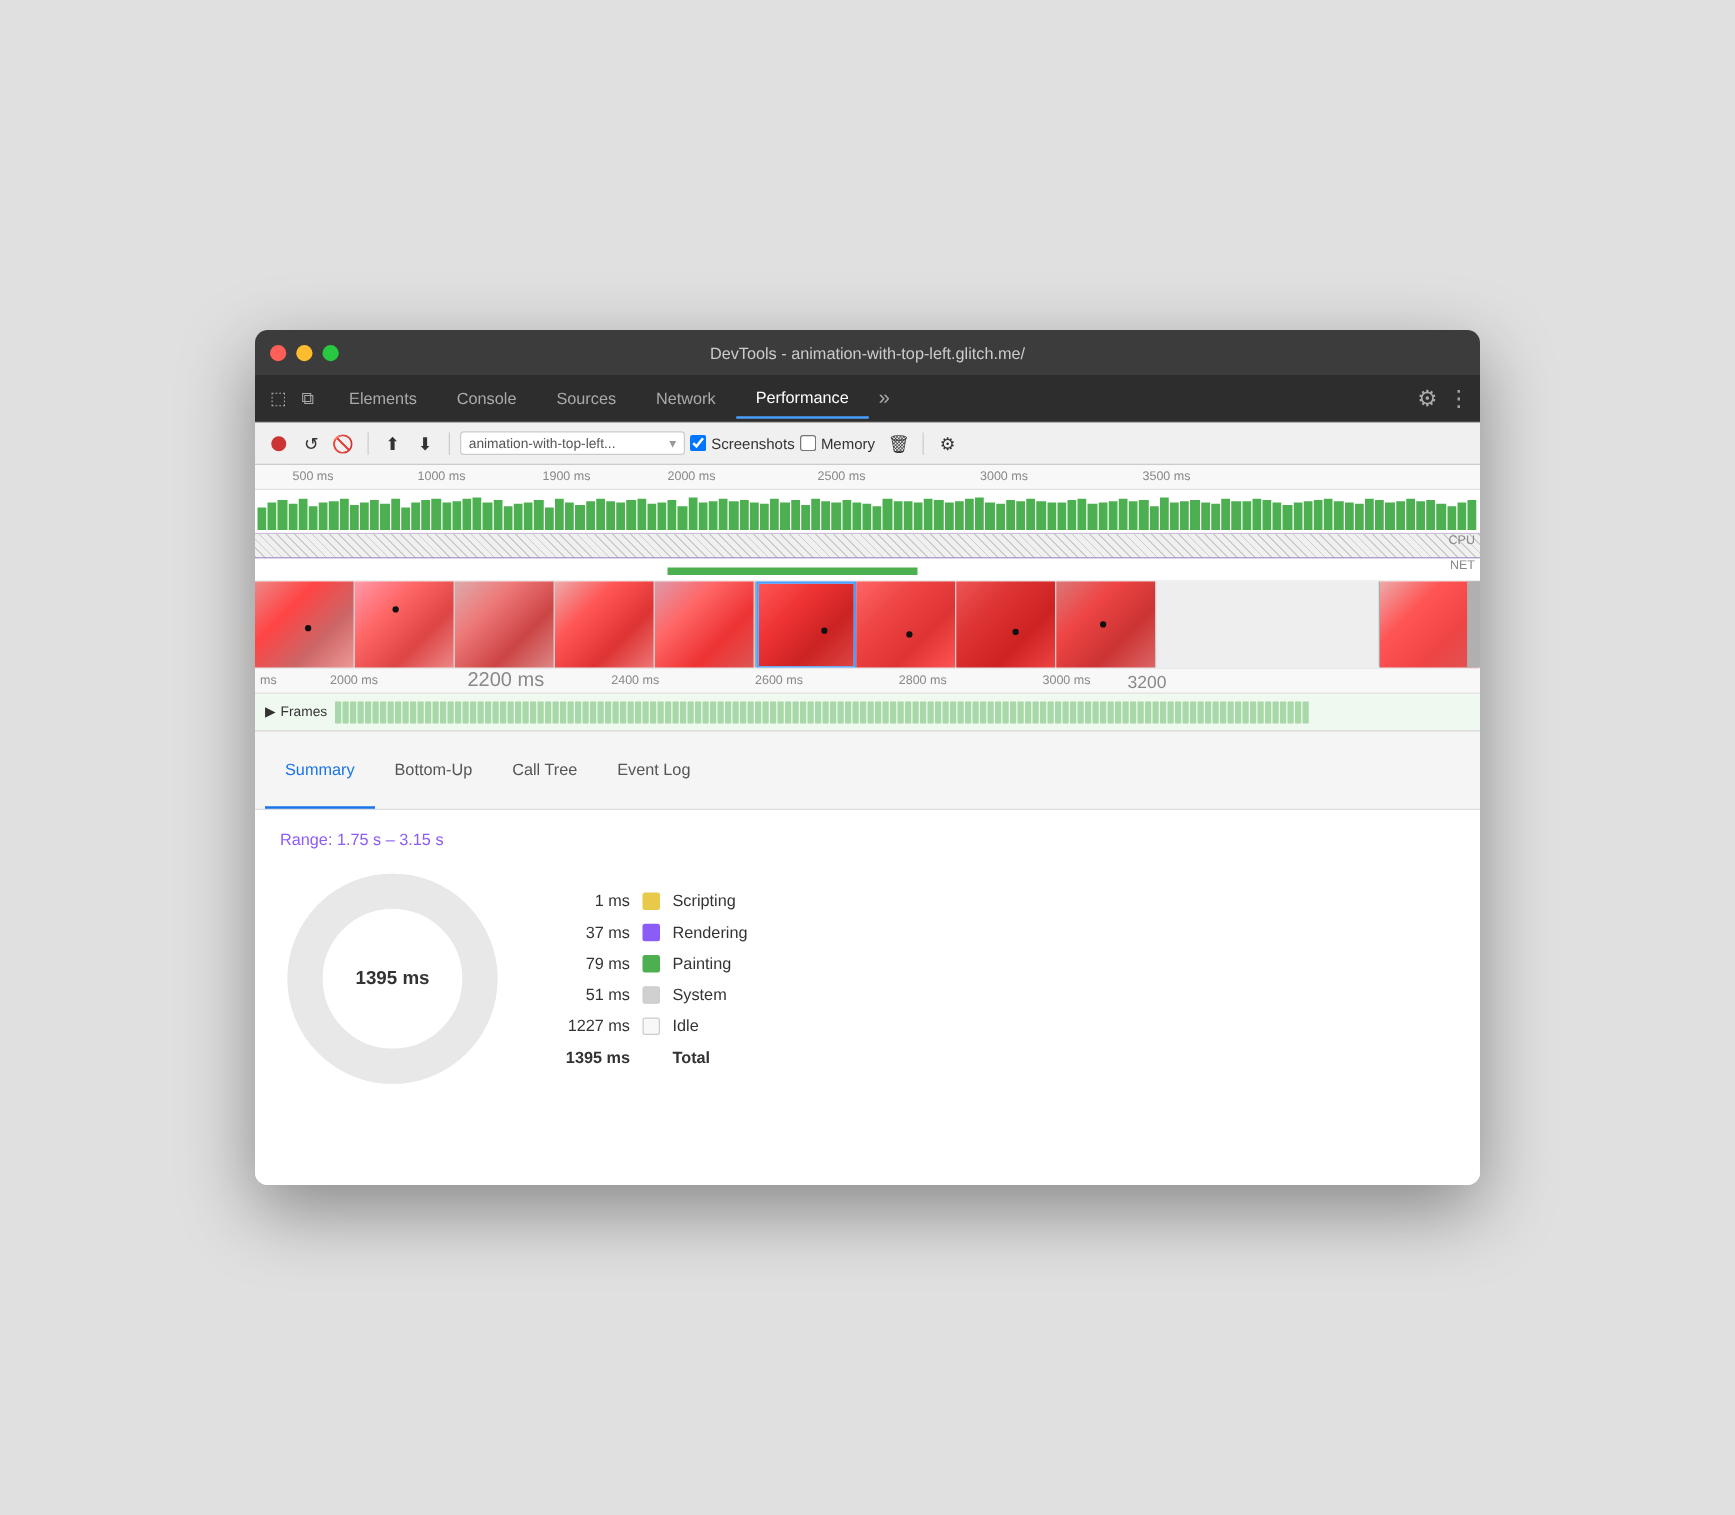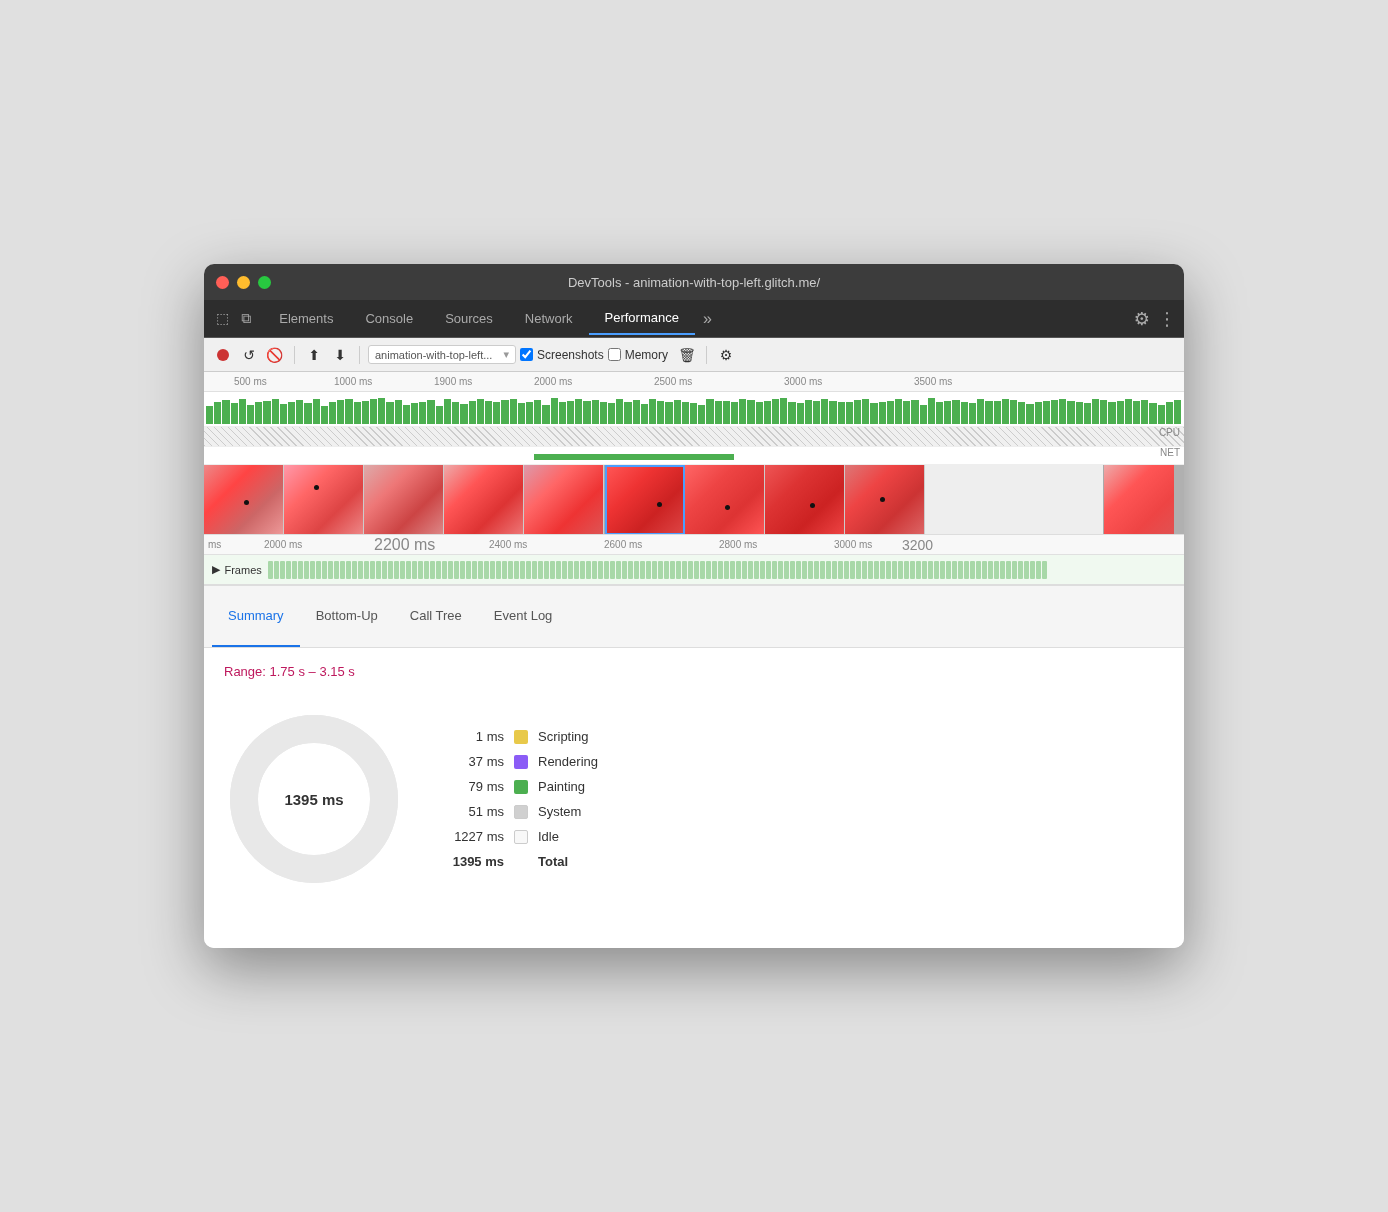--- a/index.html
+++ b/index.html
@@ -120,21 +120,21 @@
       background: #ccc;
       margin: 0 4px;
     }
     .toolbar-url {
       background: white;
       border: 1px solid #ccc;
       border-radius: 3px;
       padding: 2px 6px;
       font-size: 12px;
       color: #333;
-      width: 148px;
+      width: 180px;
       display: flex;
       align-items: center;
       justify-content: space-between;
     }
     .toolbar-checkbox-group {
       display: flex;
       align-items: center;
       gap: 4px;
       margin-left: 0;
       justify-content: center;
@@ -275,22 +275,22 @@
       border-bottom: 2px solid #1a73e8;
     }
     
     .summary-panel {
       background: #fff;
       padding: 16px 20px;
       min-height: 300px;
     }
     .range-text {
       font-size: 13px;
-      color: #be185d;
-      margin-bottom: 20px;
+      color: #8b5cf6;
+      margin-bottom: 4px;
     }
     .summary-content {
       display: flex;
       gap: 40px;
       align-items: center;
       padding: 10px 0;
     }
     
     .donut-container {
       position: relative;

